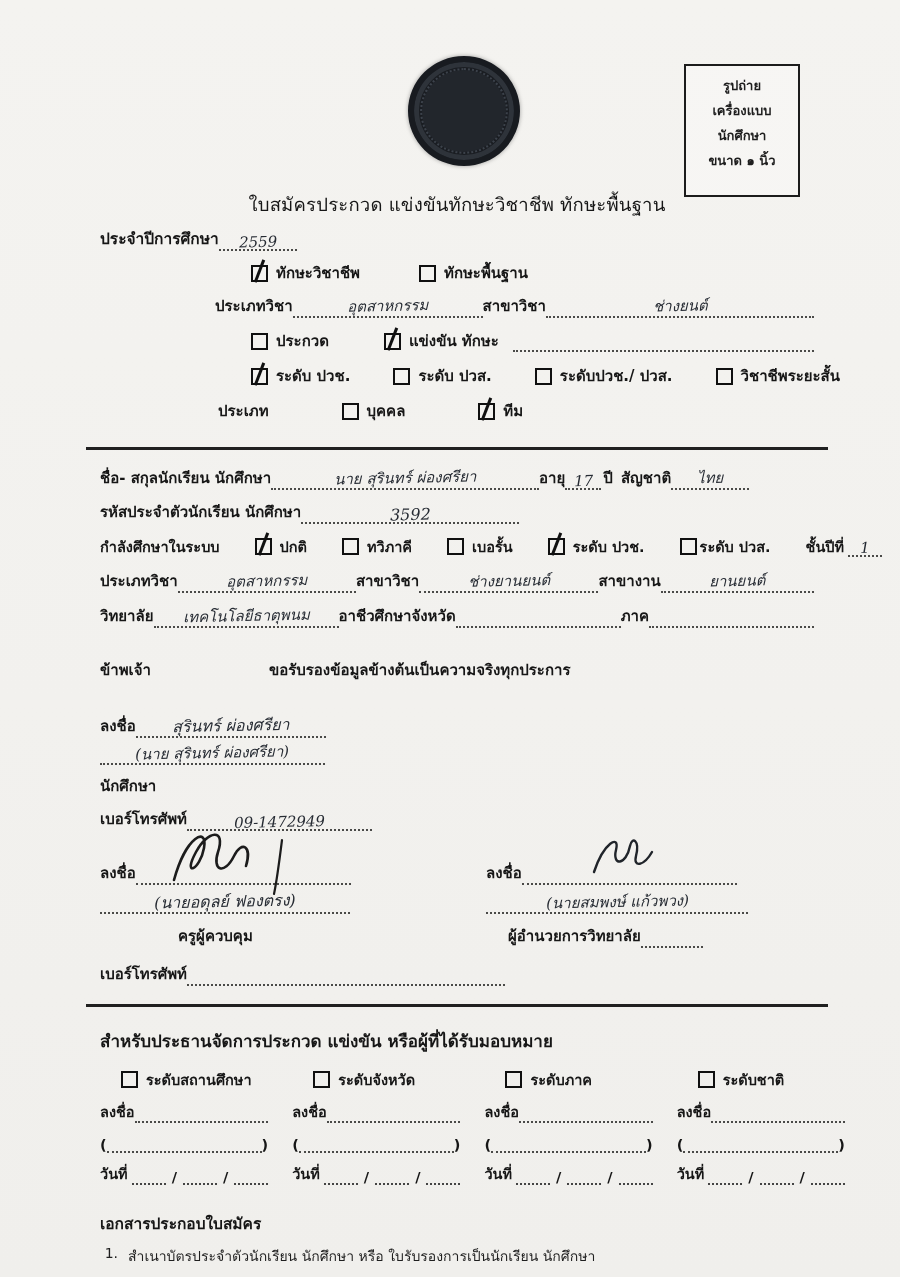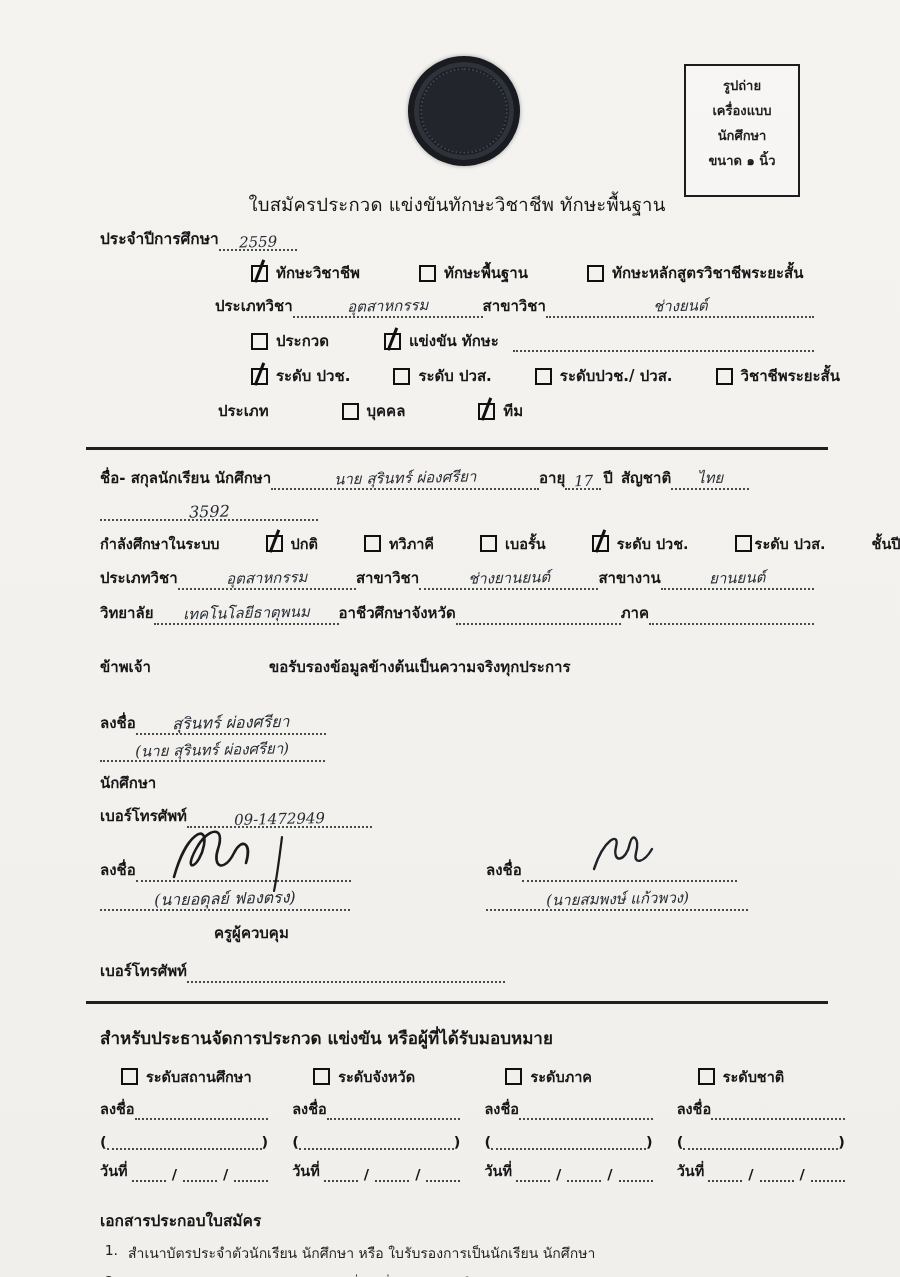--- a/index.html
+++ b/index.html
@@ -89,24 +89,20 @@
 
     <div class="row bold" style="margin-top:10px;margin-left:130px;gap:38px">
       <span class="cbitem">
         <span class="cb checked"></span>
         <span>ทักษะวิชาชีพ</span>
       </span>
       <span class="cbitem">
         <span class="cb"></span>
         <span>ทักษะพื้นฐาน</span>
       </span>
-      <span class="cbitem">
-        <span class="cb"></span>
-        <span>ทักษะหลักสูตรวิชาชีพระยะสั้น</span>
-      </span>
     </div>
 
     <div class="row bold" style="margin-top:9px;margin-left:115px">
       <span>ประเภทวิชา</span>
       <span class="fill" style="width:190px">
         <i class="hw">อุตสาหกรรม</i>
       </span>
       <span>สาขาวิชา</span>
       <span class="fill grow">
         <i class="hw">ช่างยนต์</i>
@@ -168,26 +164,27 @@
         <i class="hw">17</i>
       </span>
       <span style="margin-left:2px">ปี</span>
       <span style="margin-left:8px">สัญชาติ</span>
       <span class="fill" style="width:78px">
         <i class="hw">ไทย</i>
       </span>
     </div>
 
     <div class="row bold" style="margin-top:10px">
+      <span>รหัสประจำตัวนักเรียน นักศึกษา</span>
       <span class="fill" style="width:218px">
         <i class="hw" style="font-size:16px">3592</i>
       </span>
     </div>
 
-    <div class="row bold" style="margin-top:11px;gap:25px;font-size:14.5px">
+    <div class="row bold" style="margin-top:11px;gap:14px;font-size:14.5px">
       <span>กำลังศึกษาในระบบ</span>
       <span class="cbitem">
         <span class="cb checked"></span>
         <span>ปกติ</span>
       </span>
       <span class="cbitem">
         <span class="cb"></span>
         <span>ทวิภาคี</span>
       </span>
       <span class="cbitem">
@@ -272,39 +269,43 @@
               <path d="M10 58 C 22 14, 44 4, 40 26 C 36 48, 18 56, 32 30 C 44 8, 62 6, 54 30 C 48 48, 60 54, 70 34 C 78 18, 88 24, 82 44" fill="none" stroke="#1c1c1c" stroke-width="2.6" stroke-linecap="round"></path>
               <path d="M118 18 C 116 34, 113 58, 110 72" fill="none" stroke="#1c1c1c" stroke-width="2.2" stroke-linecap="round"></path>
             </svg>
           </span>
         </div>
         <div class="row" style="margin-top:8px">
           <span class="fill" style="width:250px">
             <i class="hw" style="font-size:16px">(นายอดุลย์ ฟองตรง)</i>
           </span>
         </div>
-        <div class="row bold" style="margin-top:10px;margin-left:114px">
+        <div class="row bold" style="margin-top:10px;margin-left:78px">
           <span>ครูผู้ควบคุม</span>
         </div>
       </div>
 
       <div style="flex:1">
         <div class="row bold">
           <span>ลงชื่อ</span>
           <span class="fill" style="width:215px">
             <svg class="sig-svg" style="left:60px;top:-34px" width="90" height="52" viewBox="0 0 90 52">
               <path d="M12 42 C 22 12, 38 4, 34 20 C 30 36, 44 36, 48 16 C 50 6, 58 10, 54 26 C 51 38, 62 36, 70 22" fill="none" stroke="#20242a" stroke-width="2.4" stroke-linecap="round"></path>
             </svg>
           </span>
         </div>
         <div class="row" style="margin-top:8px">
           <span class="fill" style="width:262px">
             <i class="hw" style="font-size:15px">(นายสมพงษ์ แก้วพวง)</i>
           </span>
         </div>
+        <div class="row bold" style="margin-top:10px;margin-left:22px">
+          <span>ผู้อำนวยการวิทยาลัย</span>
+          <span class="fill" style="width:62px"></span>
+        </div>
       </div>
     </div>
 
     <div class="row bold" style="margin-top:14px;width:405px">
       <span>เบอร์โทรศัพท์</span>
       <span class="fill grow"></span>
     </div>
 
     <div class="rule" style="margin-top:18px"></div>
 

